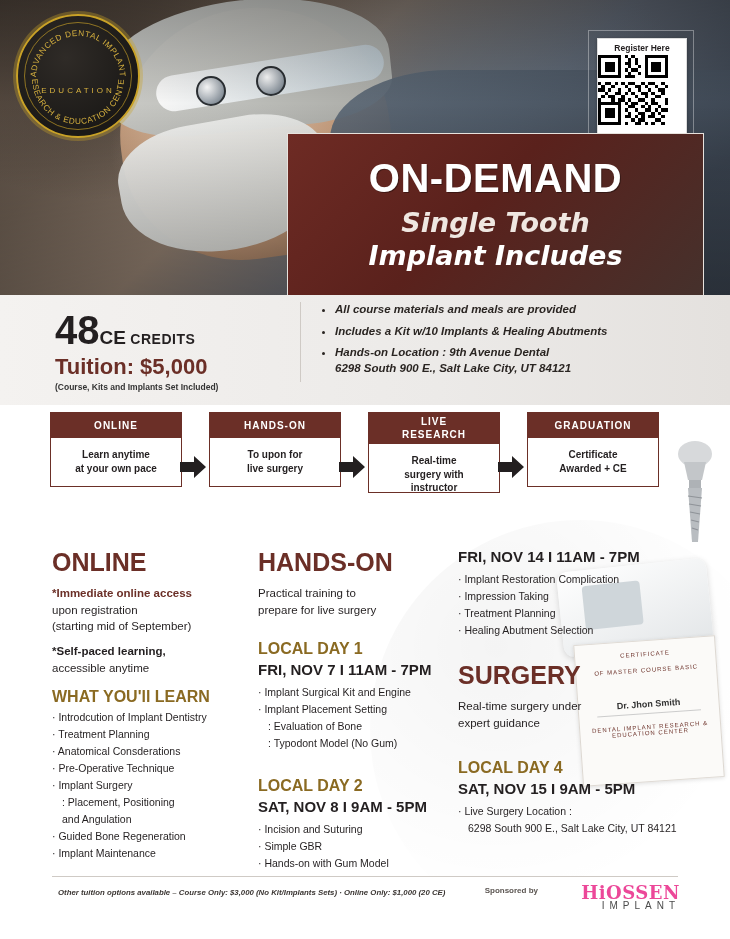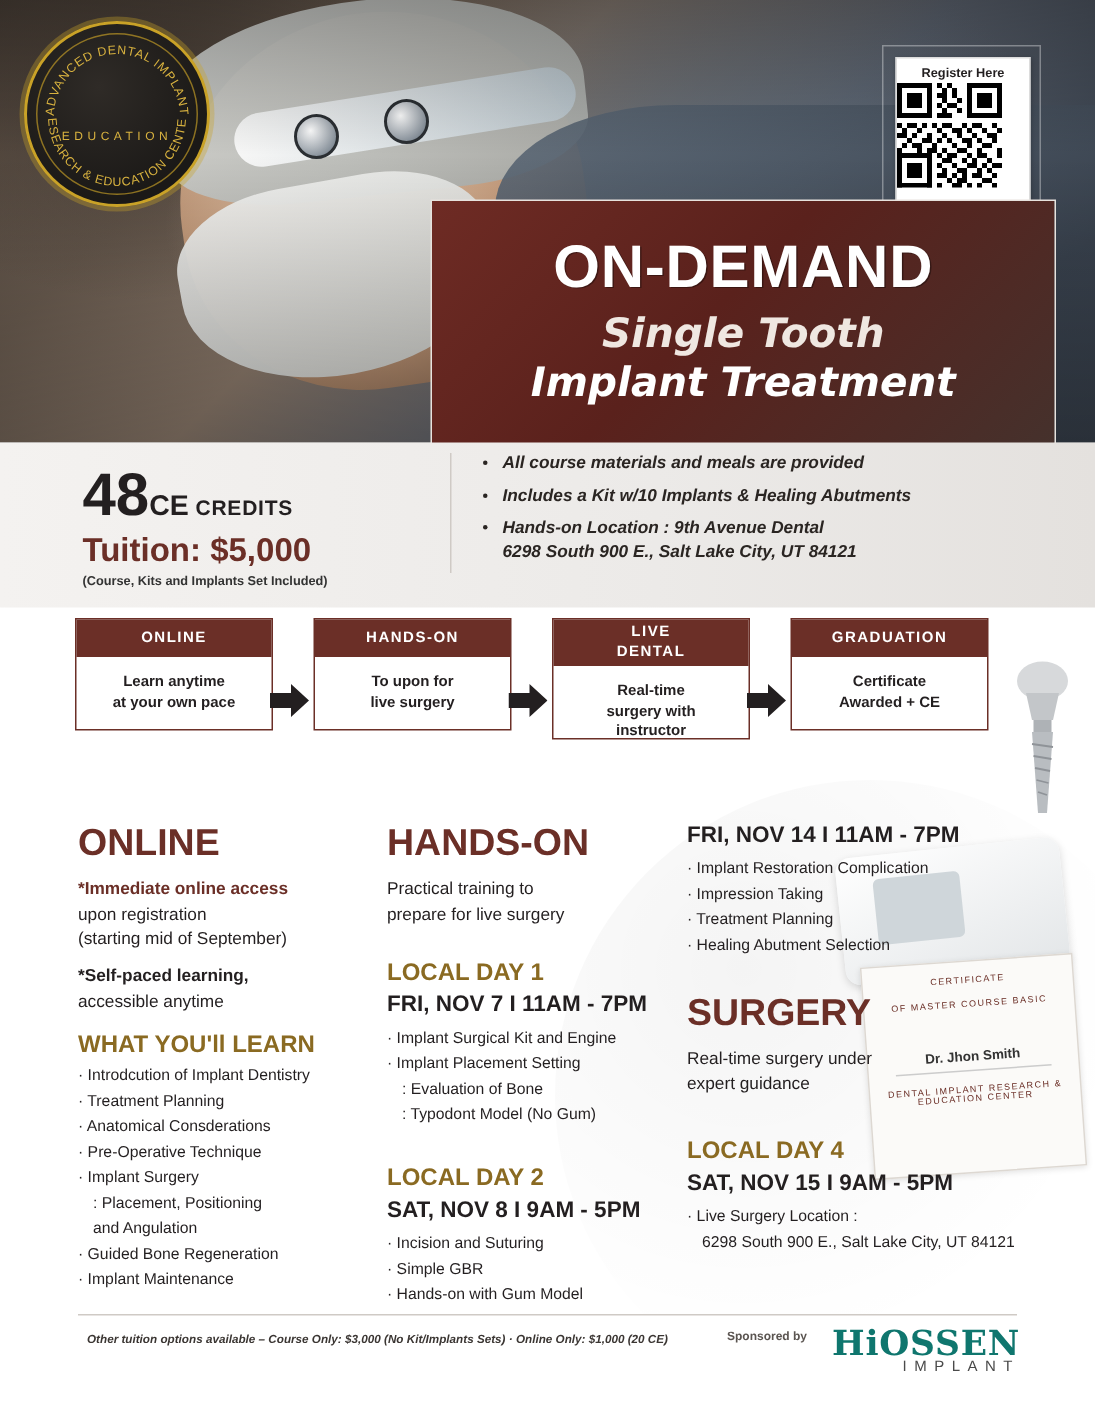--- a/index.html
+++ b/index.html
@@ -126,21 +126,21 @@
   .list li{font-size:10.5px;line-height:1.62;color:#231f20;}
   .list li.indent{padding-left:10px;}
   .addr-red{color:#b03a2e;}
 
   
   .footer{position:absolute;left:0;top:876px;width:728px;height:63px;background:#ffffff;}
   .footer-line{position:absolute;left:52px;top:0;width:626px;height:1px;background:#cfcac5;}
   .foot-note{position:absolute;left:58px;top:12px;font-size:7.8px;font-style:italic;font-weight:bold;color:#3b3633;}
   .sponsor{position:absolute;right:190px;top:10px;font-size:8px;color:#5b5551;font-weight:bold;}
   .brand{position:absolute;right:48px;top:6px;text-align:right;}
-  .brand-name{font-size:23px;font-weight:bold;color:#0f766e;letter-spacing:.5px;font-family:"DejaVu Serif",serif;}
+  .brand-name{font-size:18px;font-weight:bold;color:#ec4899;letter-spacing:.5px;font-family:"DejaVu Serif",serif;}
   .brand-sub{font-size:10px;letter-spacing:5px;color:#4a4a4a;margin-top:-3px;}
 </style>
 </head>
 <body>
 
 <div class="page">
 
   <div class="hero">
     <div class="hero-photo"></div>
     <div class="surgeon-head"></div>
@@ -273,21 +273,21 @@
           <rect x="14" y="20" width="1" height="1"></rect>
         <rect x="16" y="20" width="1" height="1"></rect>
           <rect x="19" y="20" width="1" height="1"></rect>
       </g>
     </svg>
   </div>
 
   <div class="title-panel">
     <div class="t-ondemand">ON-DEMAND</div>
     <div class="t-line2">Single Tooth</div>
-    <div class="t-line3">Implant Treatment</div>
+    <div class="t-line3">Implant Includes</div>
   </div>
 
   <div class="band-curve"></div>
 
   <div class="credits">
     <div>
       <span class="c-num">48</span><span class="c-ce">CE</span>
       <span class="c-credits">CREDITS</span>
     </div>
     <div class="c-tuition">Tuition: $5,000</div>
@@ -317,21 +317,21 @@
     <div class="step s2">
       <div class="step-head">HANDS-ON</div>
       <div class="step-body" style="white-space:pre-line">To upon for
 live surgery</div>
     </div>
     <svg class="arrow a2" viewBox="0 0 26 22">
       <polygon points="0,6 14,6 14,0 26,11 14,22 14,16 0,16" fill="#231f20"></polygon>
     </svg>
     <div class="step s3">
       <div class="step-head two" style="white-space:pre-line">LIVE
-DENTAL</div>
+RESEARCH</div>
       <div class="step-body" style="white-space:pre-line">Real-time
 surgery with
 instructor</div>
     </div>
     <svg class="arrow a3" viewBox="0 0 26 22">
       <polygon points="0,6 14,6 14,0 26,11 14,22 14,16 0,16" fill="#231f20"></polygon>
     </svg>
     <div class="step s4">
       <div class="step-head">GRADUATION</div>
       <div class="step-body" style="white-space:pre-line">Certificate

